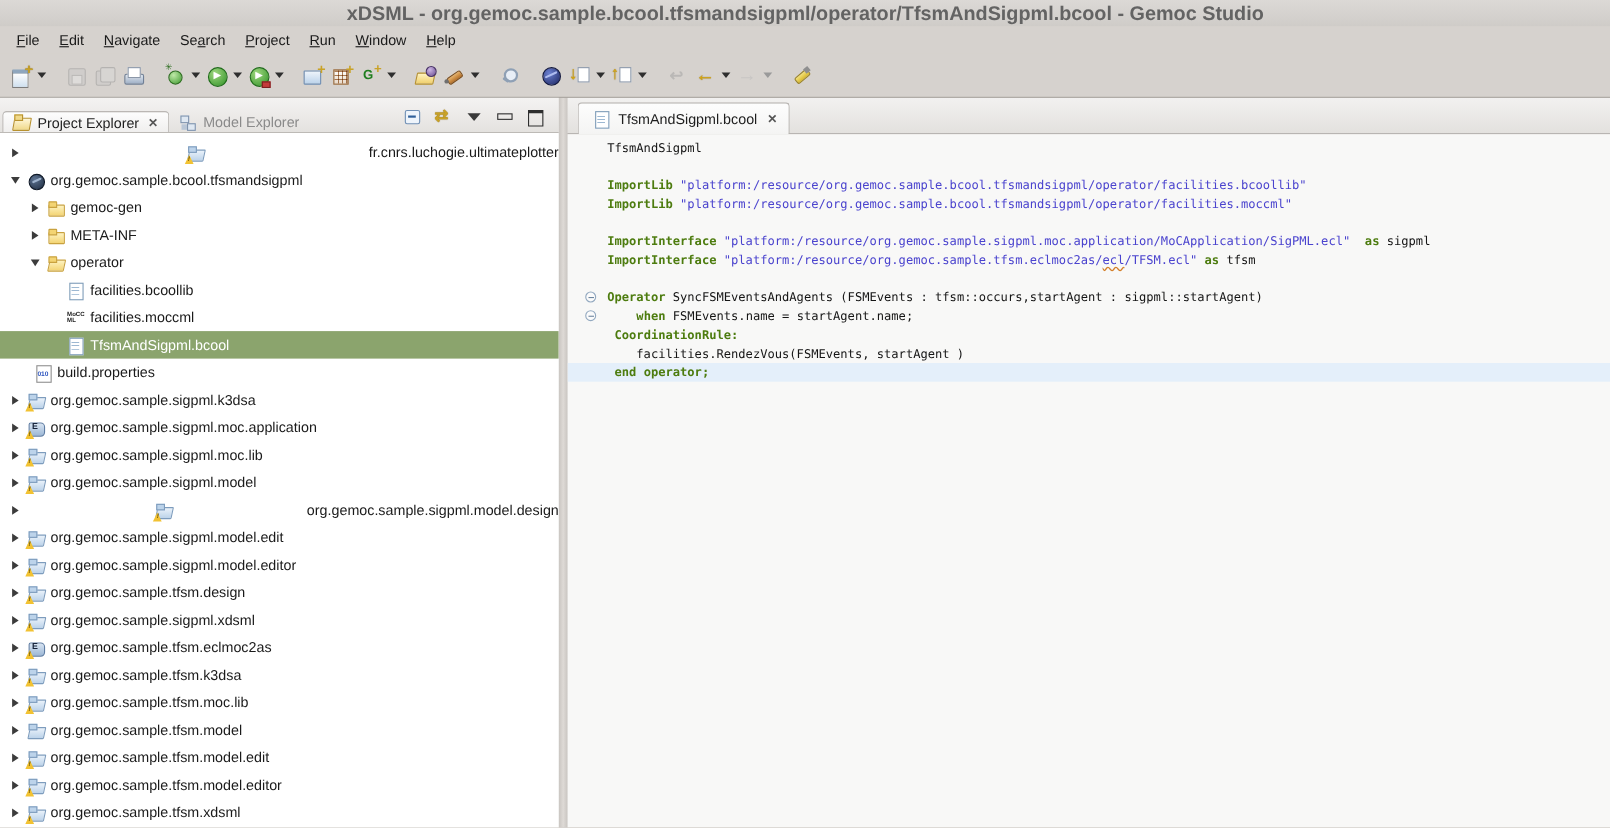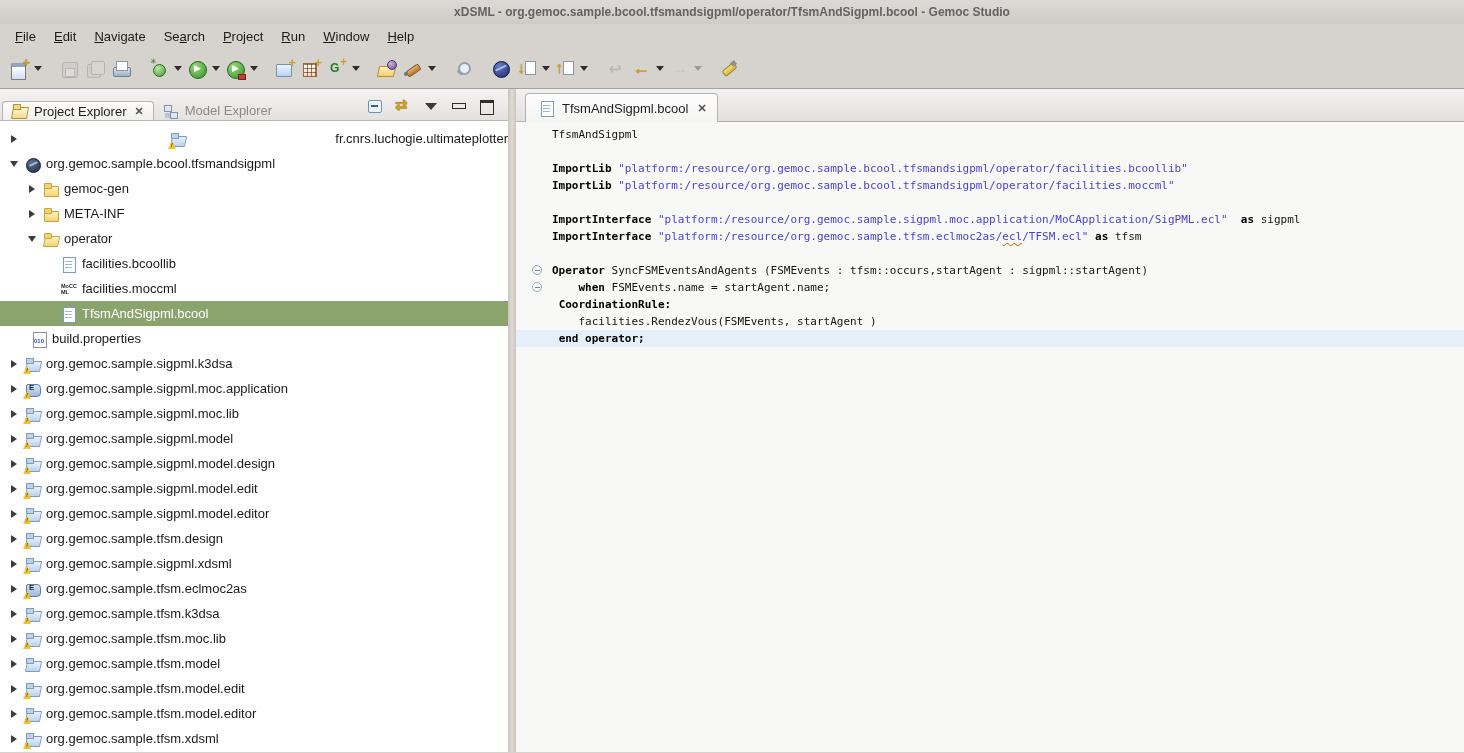--- a/index.html
+++ b/index.html
@@ -6,21 +6,21 @@
   html,body { margin:0; padding:0; }
   body {
     width:1464px; height:753px; overflow:hidden;
     font-family:"Liberation Sans", sans-serif; font-size:13px;
     background:#d6d2ce; color:#1a1a1a;
   }
 
   
   .titlebar {
     height:24px; line-height:24px; text-align:center;
-    font-weight:bold; color:#636363; font-size:12px;
+    font-weight:bold; color:#636363; font-size:18px;
     background:linear-gradient(#dcd9d6,#cfccc8);
   }
   .menubar { height:25px; display:flex; align-items:center; padding-left:6px; background:#d6d2ce; }
   .menu-item { padding:3px 9px; cursor:default; }
   .menu-item u { text-decoration:underline; }
 
   .toolbar {
     height:40px; display:flex; align-items:center; padding:0 6px;
     background:#d6d2ce; border-bottom:1px solid #a39f9b;
   }
@@ -142,21 +142,21 @@
     border-radius:4px 4px 0 0; color:#1e1e1e; margin-bottom:-1px;
   }
   .code-area {
     flex:1; background:#f8f8f7; padding-top:4px; overflow:hidden; position:relative;
     font-family:"DejaVu Sans Mono", monospace; font-size:11px; line-height:17px; color:#141414;
   }
   .code-line { height:17px; white-space:pre; padding-left:36px; position:relative; }
   .code-line.current { background:#e4effa; }
   .fold { position:absolute; left:16px; top:3px; width:10px; height:10px; border:1px solid #93a9c0; border-radius:50%; background:#fbfbfb; }
   .fold::after { content:""; position:absolute; left:2px; top:4px; width:5px; height:1px; background:#6e86a0; }
-  .seg-k { color:#000000; font-weight:bold; }
+  .seg-k { color:#4d7c0f; font-weight:bold; }
   .seg-s { color:#4a43ce; }
   .seg-sw { color:#4a43ce; text-decoration:underline; text-decoration-style:wavy; text-decoration-color:#d4802a; text-underline-offset:2px; }
   .seg-p { color:#141414; }
 </style>
 </head>
 <body>
 
 <div class="titlebar">
   <span>xDSML - org.gemoc.sample.bcool.tfsmandsigpml/operator/TfsmAndSigpml.bcool - Gemoc Studio</span>
 </div>
@@ -347,21 +347,21 @@
           </span>
           <span class="tlabel">org.gemoc.sample.sigpml.moc.lib</span>
         </div>
         <div class="trow" style="padding-left: 6px;">
           <span class="exp closed"></span>
           <span class="tico ic-project-warn">
             <i class="ovl-warn"></i>
           </span>
           <span class="tlabel">org.gemoc.sample.sigpml.model</span>
         </div>
-        <div class="trow" style="padding-left: 6px;">
+        <div class="trow" style="padding-left: 6px; justify-content: space-between;">
           <span class="exp closed"></span>
           <span class="tico ic-project-warn">
             <i class="ovl-warn"></i>
           </span>
           <span class="tlabel">org.gemoc.sample.sigpml.model.design</span>
         </div>
         <div class="trow" style="padding-left: 6px;">
           <span class="exp closed"></span>
           <span class="tico ic-project-warn">
             <i class="ovl-warn"></i>

